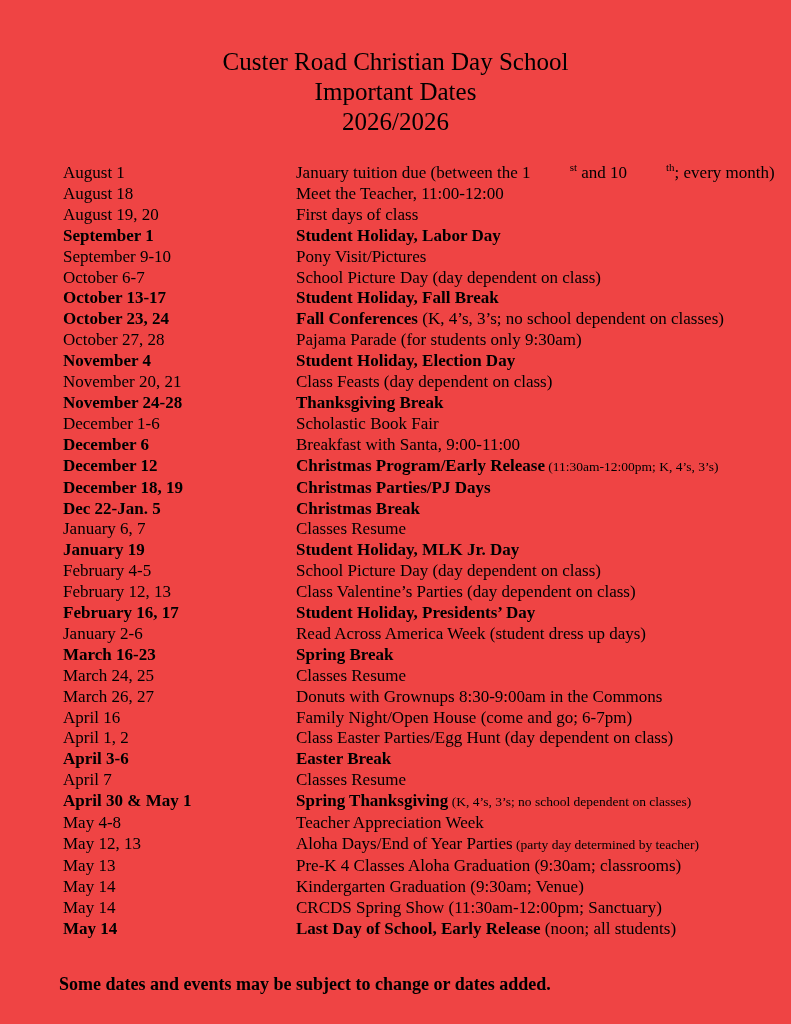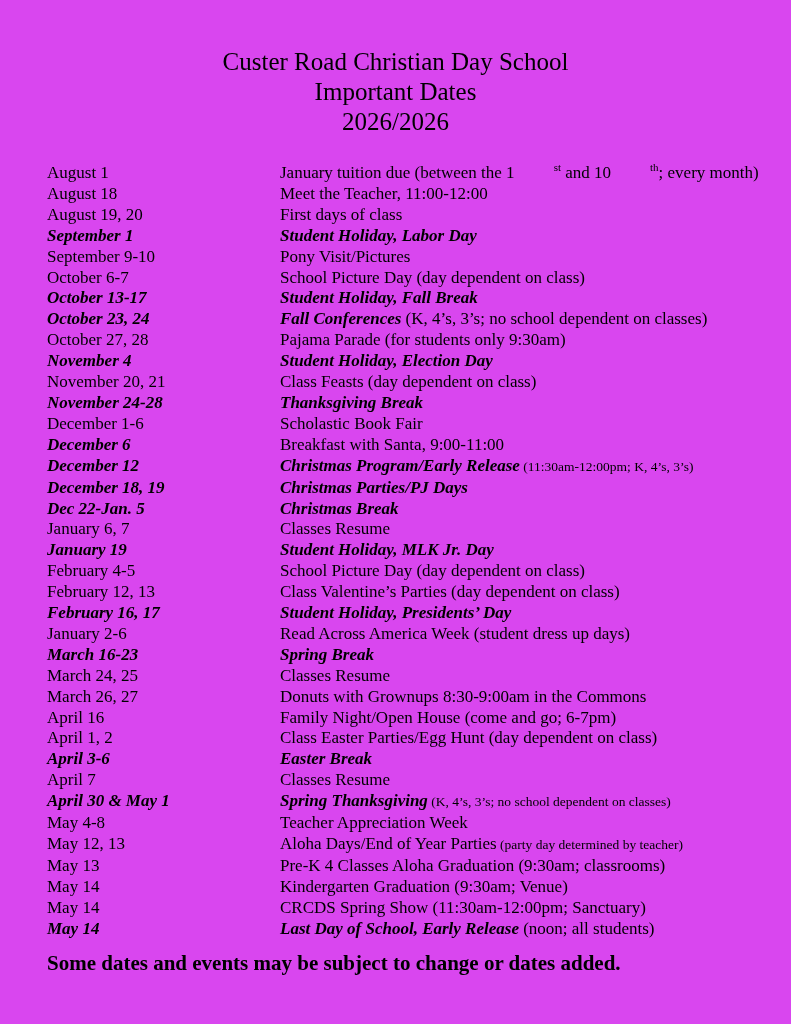--- a/index.html
+++ b/index.html
@@ -1,61 +1,61 @@
 <!DOCTYPE html>
 <html><head>
 <meta charset="utf-8">
 <style>
   * { margin: 0; padding: 0; box-sizing: border-box; }
   html, body { background: #ffffff; }
   .page {
     width: 791px;
     height: 1024px;
-    background: #d946ef;
+    background: #ef4444;
     color: #000000;
     font-family: "Liberation Serif", serif;
     position: relative;
     overflow: hidden;
   }
   .title-block {
     padding-top: 47px;
     text-align: center;
     font-size: 25px;
     line-height: 30px;
   }
   .dates-list {
     margin-top: 26px;
   }
   .row {
     display: flex;
     font-size: 17px;
     line-height: 20.9px;
-    padding-left: 47px;
+    padding-left: 63px;
     padding-right: 20px;
     white-space: nowrap;
   }
   .date-cell {
     flex: 0 0 233px;
     width: 233px;
   }
   .event-cell {
     flex: 1;
   }
-  .bold { font-weight: bold; font-style: italic; }
+  .bold { font-weight: bold; }
   .small { font-size: 13.5px; }
   sup {
     font-size: 11px;
     line-height: 0;
     vertical-align: super;
     margin-left: 39px;
   }
   .footer-note {
-    margin-top: 11px;
-    padding-left: 47px;
-    font-size: 21px;
+    margin-top: 34px;
+    padding-left: 59px;
+    font-size: 18px;
     font-weight: bold;
   }
 </style>
 </head>
 <body>
 
 <div class="page">
   <div class="title-block">
     <div>Custer Road Christian Day School</div>
     <div>Important Dates</div>

